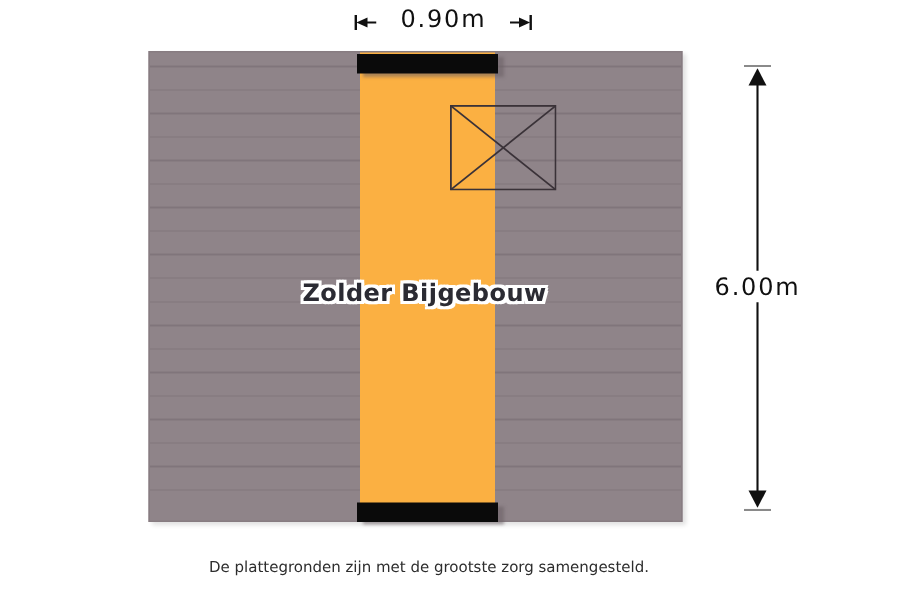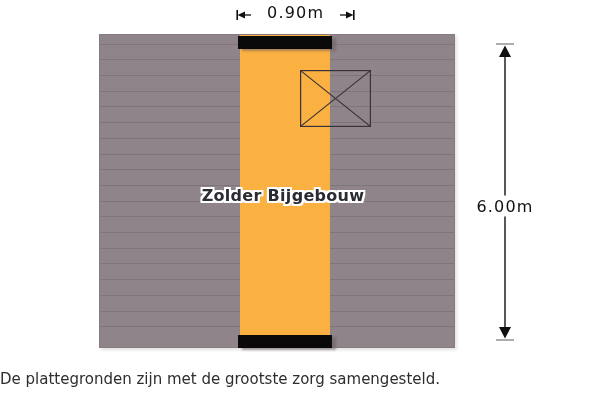--- a/index.html
+++ b/index.html
@@ -87,35 +87,36 @@
   .dim-glyph svg { display: block; width: 100%; height: 100%; }
   
   .dim-height-line {
     position: absolute;
     left: 492px; top: 41px;
     width: 26px; height: 302px;
   }
   .dim-height-line svg { display: block; width: 100%; height: 100%; }
   .dim-height-label {
     position: absolute;
-    left: 505px; top: 206px;
+    left: 505px; top: 191px;
     transform: translate(-50%, -50%);
     background: #ffffff;
     padding: 1px 3px;
     font-size: 16px;
     letter-spacing: 1.2px;
     color: var(--dimension-ink, #101010);
     white-space: nowrap;
   }
   
   .footer {
     position: absolute;
     left: 0; top: 374px;
     width: 572px;
-    font-size: 15px;
+    text-align: center;
+    font-size: 10px;
     line-height: 10.6px;
     color: #2D2D2D;
   }
   .footer div { white-space: nowrap; }
 </style>
 </head>
 <body>
 
 <div id="stage">
 

